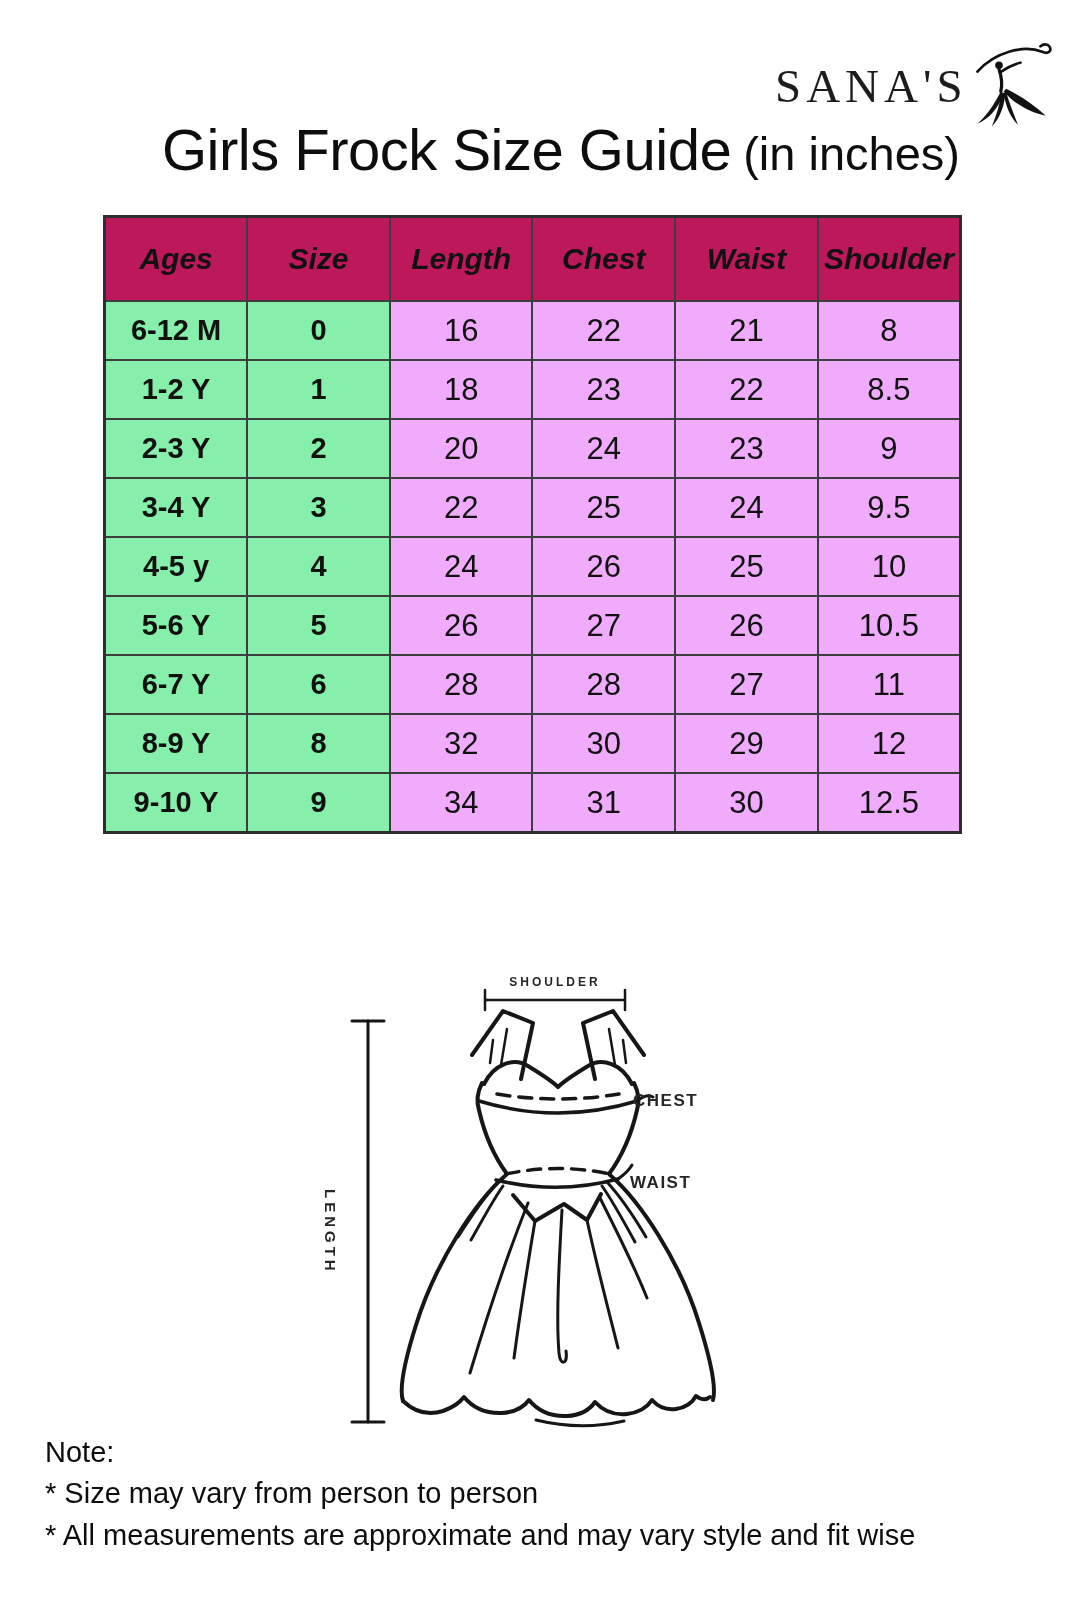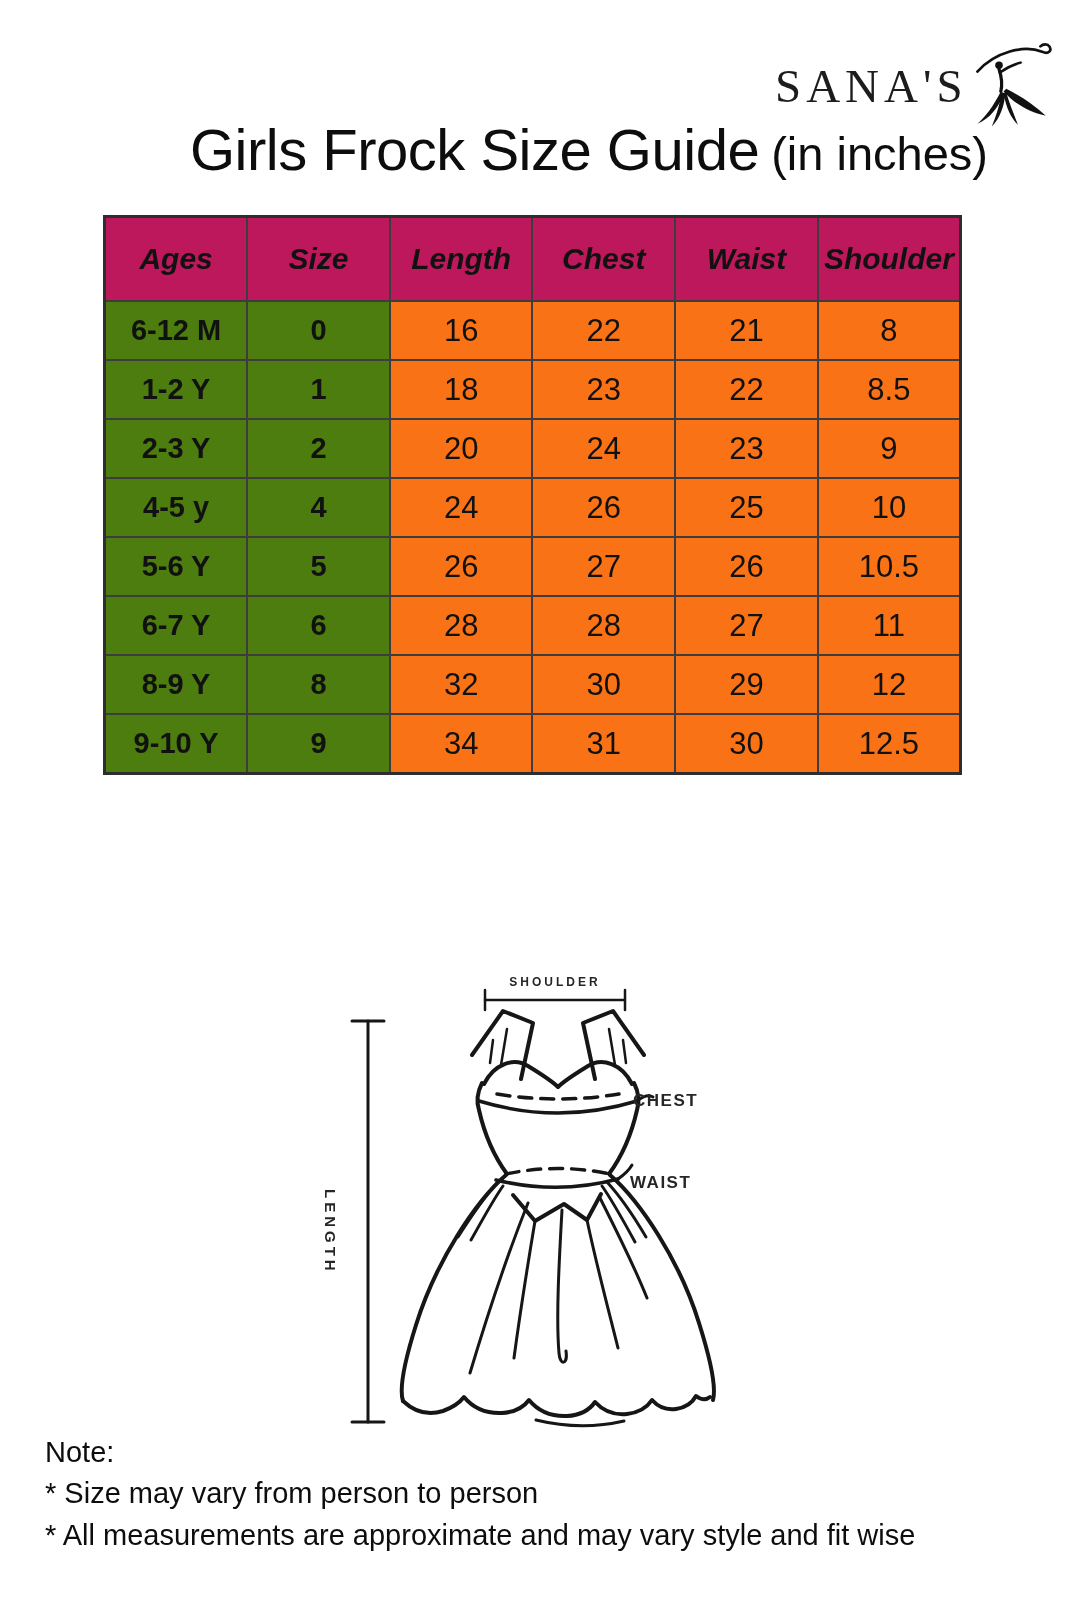--- a/index.html
+++ b/index.html
@@ -9,36 +9,36 @@
   }
   
   .logo{position:absolute;top:40px;left:775px;display:flex;align-items:center;}
   .logo-text{
     font-family:"Liberation Serif", serif;font-size:47px;letter-spacing:5px;
     color:#1c1c1c;line-height:1;text-align:center;
   }
   .logo-icon{width:90px;height:92px;margin-left:4px;}
   
   .title-row{position:absolute;left:162px;top:116px;display:flex;align-items:baseline;white-space:nowrap;}
-  .title-main{font-size:58px;font-weight:500;letter-spacing:-0.5px;color:#0d0d0d;margin-left:28px;}
+  .title-main{font-size:58px;font-weight:500;letter-spacing:-0.5px;color:#0d0d0d;}
   .title-unit{font-size:47px;font-weight:400;color:#0d0d0d;margin-left:12px;}
   
   .size-table{
     position:absolute;left:103px;top:215px;width:859px;
     border-collapse:collapse;table-layout:fixed;
     border:3px solid #2e2e2e;
   }
   .size-table th,.size-table td{
     border:2px solid #3d3d3d;text-align:center;vertical-align:middle;padding:0;
   }
   .size-table th{
     height:82px;background:#be185d;font-style:italic;font-weight:bold;font-size:30px;
   }
-  .size-table td{height:57px;font-size:31px;background:#f97316;}
-  .size-table td.keycell{background:#4d7c0f;font-weight:bold;font-size:29px;}
+  .size-table td{height:57px;font-size:31px;background:#f0abfc;}
+  .size-table td.keycell{background:#86efac;font-weight:bold;font-size:29px;}
   
   .diagram{position:absolute;left:300px;top:933px;width:440px;height:510px;}
   .diagram svg{position:absolute;left:0;top:0;}
   .dim-label{
     position:absolute;font-weight:bold;color:#262626;
     font-family:"Liberation Sans", sans-serif;
   }
   .lbl-shoulder{left:255px;top:42px;transform:translateX(-50%);font-size:12px;letter-spacing:3px;}
   .lbl-chest{left:333px;top:158px;font-size:17px;letter-spacing:1.5px;}
   .lbl-waist{left:330px;top:240px;font-size:17px;letter-spacing:1.5px;}
@@ -103,20 +103,28 @@
       </tr>
       <tr>
         <td class="keycell">2-3 Y</td>
         <td class="keycell">2</td>
         <td>20</td>
         <td>24</td>
         <td>23</td>
         <td>9</td>
       </tr>
       <tr>
+        <td class="keycell">3-4 Y</td>
+        <td class="keycell">3</td>
+        <td>22</td>
+        <td>25</td>
+        <td>24</td>
+        <td>9.5</td>
+      </tr>
+      <tr>
         <td class="keycell">4-5 y</td>
         <td class="keycell">4</td>
         <td>24</td>
         <td>26</td>
         <td>25</td>
         <td>10</td>
       </tr>
       <tr>
         <td class="keycell">5-6 Y</td>
         <td class="keycell">5</td>

